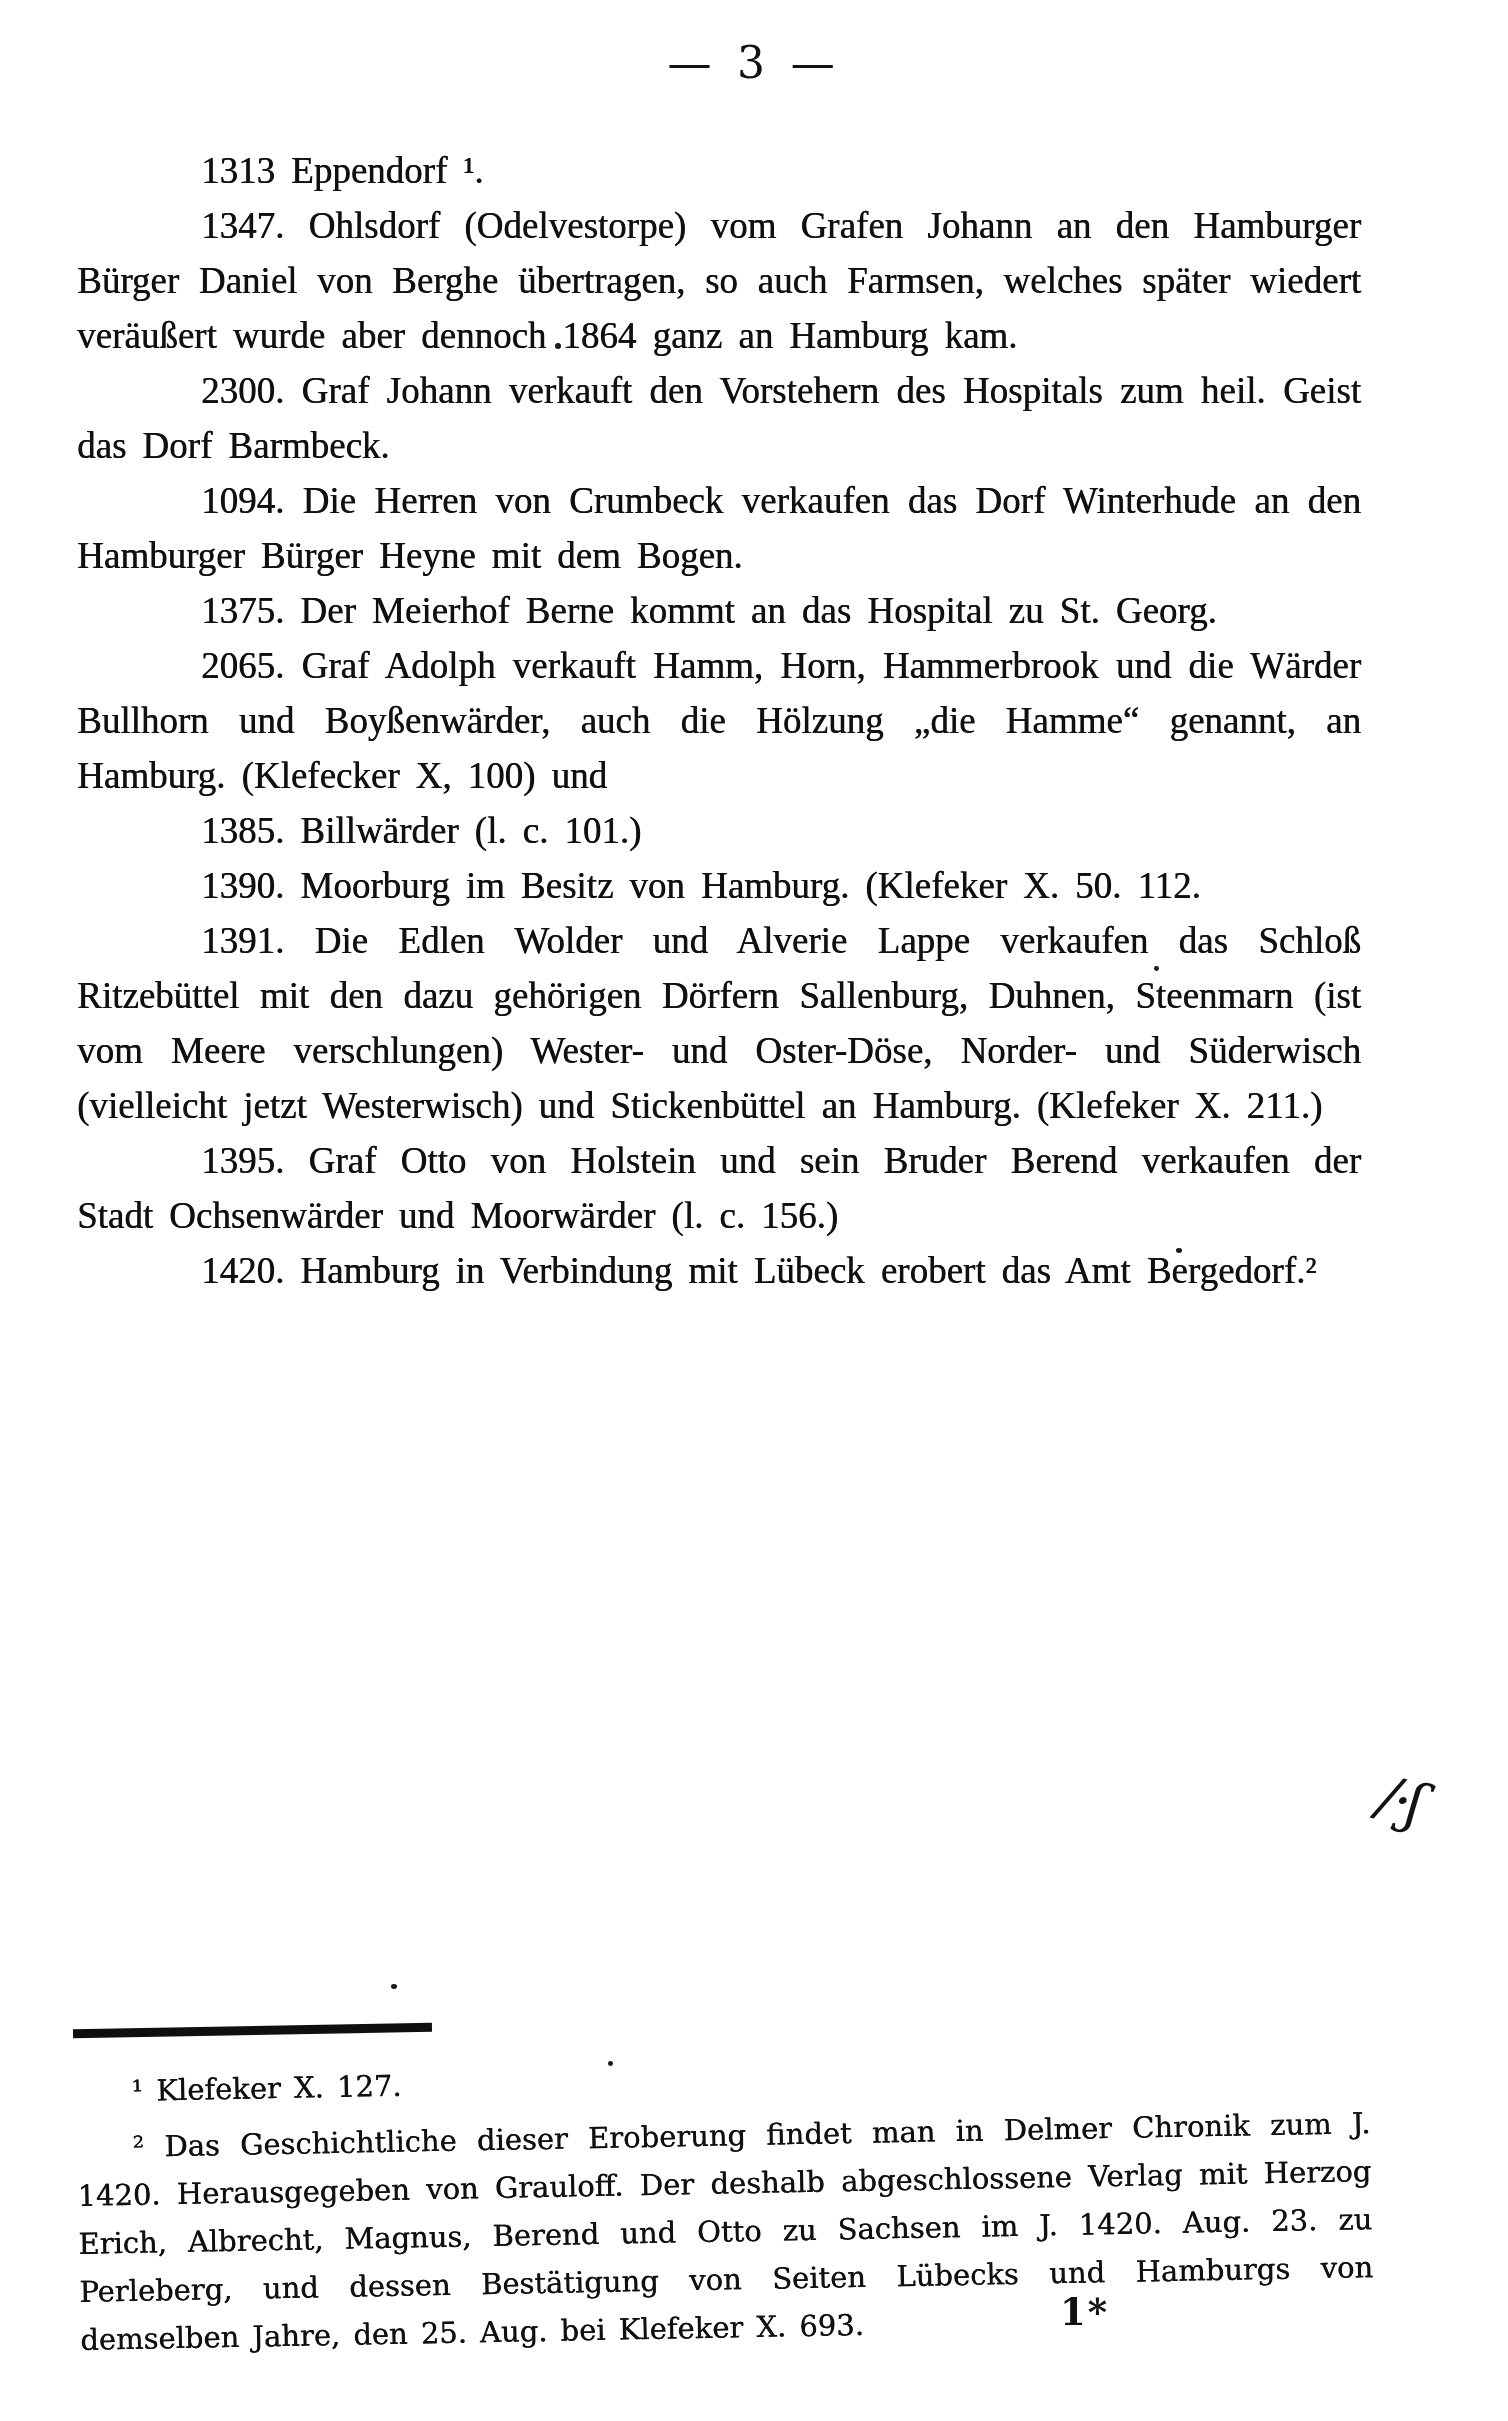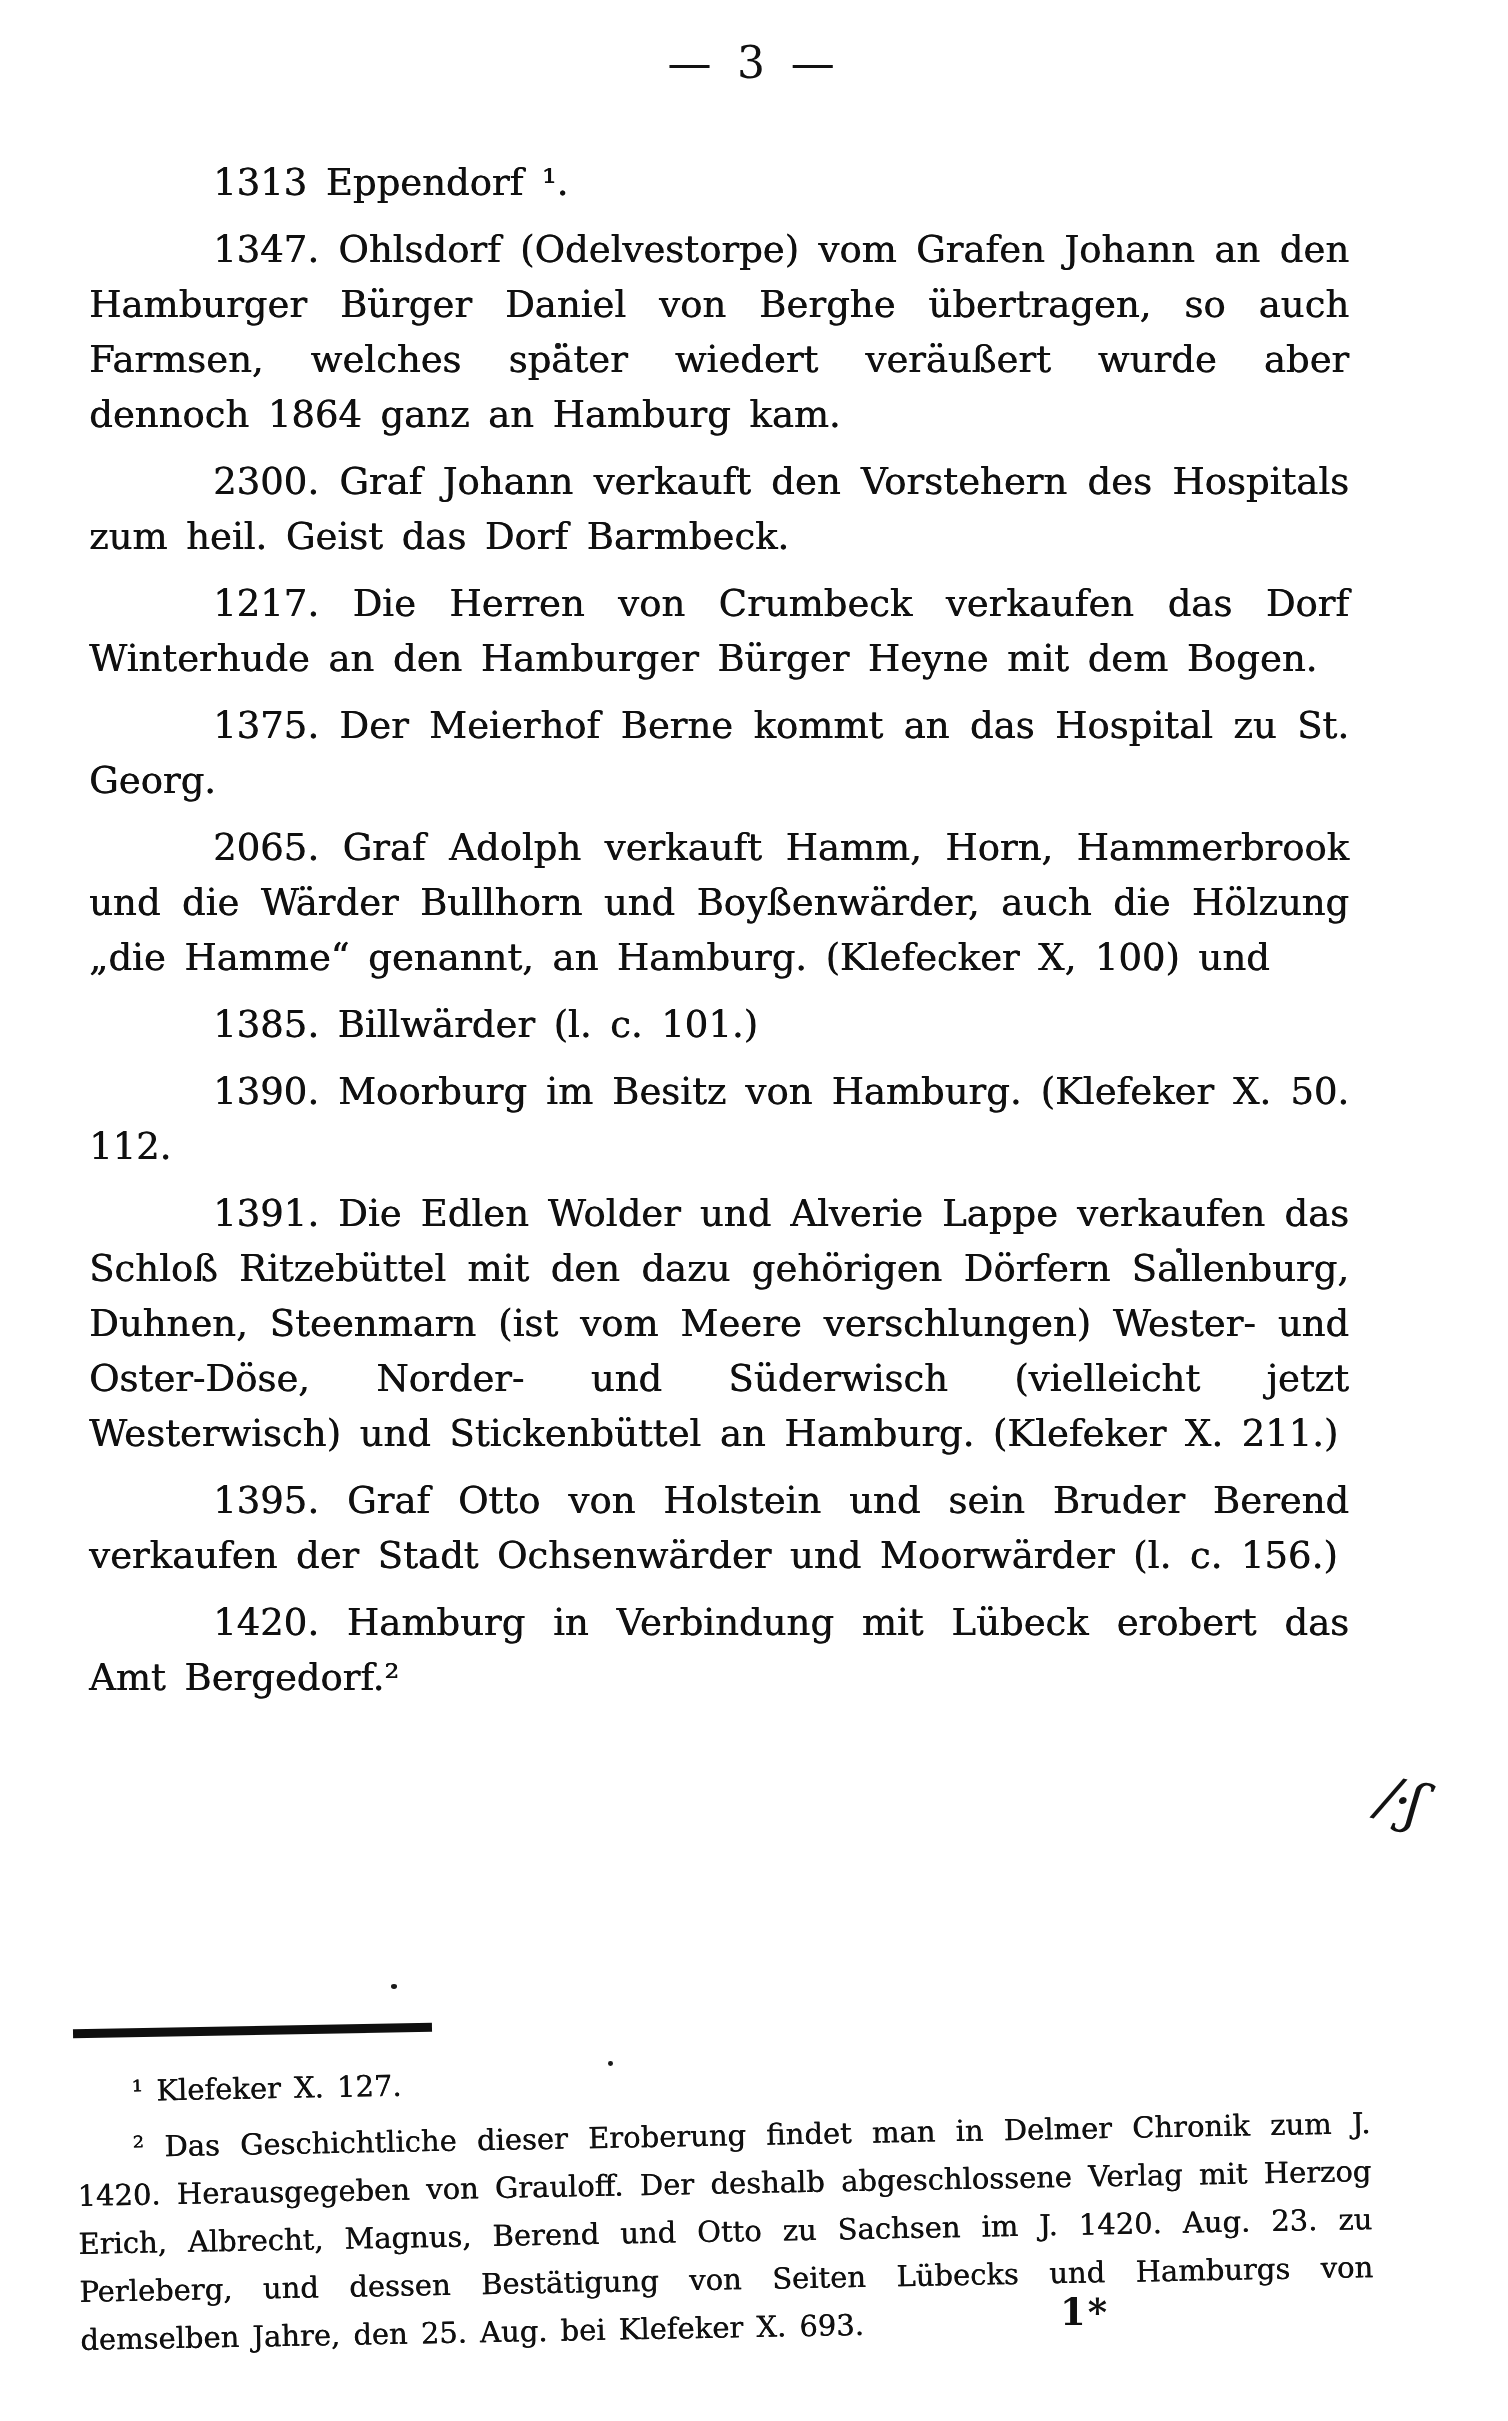--- a/index.html
+++ b/index.html
@@ -29,22 +29,23 @@
     top: 143px;
     left: 77px;
     width: 1284px;
     font-size: 37px;
     line-height: 55px;
     text-align: justify;
     text-shadow: 0.5px 0 0 currentColor; 
     word-spacing: 6.8px;
   }
   .body-text p.entry {
-    margin: 12px;
+    margin: 0;
     text-indent: 124px;
+    font-family: Liberation Serif, serif;
   }
   
   .footnote-rule {
     position: absolute;
     top: 2026px;
     left: 73px;
     width: 359px;
     height: 8.7px;
     background: #0f0f0f;
     transform: rotate(-1deg);
@@ -99,21 +100,21 @@
 <body>
 
 <div class="page">
 
   <div class="page-head">—  3  —</div>
 
   <div class="body-text">
     <p class="entry">1313 Eppendorf ¹.</p>
     <p class="entry">1347.  Ohlsdorf (Odelvestorpe) vom Grafen Johann an den Hamburger Bürger Daniel von Berghe übertragen, so auch Farmsen, welches später wiedert veräußert wurde aber dennoch 1864 ganz an Hamburg kam.</p>
     <p class="entry">2300.  Graf Johann verkauft den Vorstehern des Hospitals zum heil. Geist das Dorf Barmbeck.</p>
-    <p class="entry">1217.  Die Herren von Crumbeck verkaufen das Dorf Winterhude an den Hamburger Bürger Heyne mit dem Bogen.</p>
+    <p class="entry">1094.  Die Herren von Crumbeck verkaufen das Dorf Winterhude an den Hamburger Bürger Heyne mit dem Bogen.</p>
     <p class="entry">1375.  Der Meierhof Berne kommt an das Hospital zu St. Georg.</p>
     <p class="entry">2065.  Graf Adolph verkauft Hamm, Horn, Hammerbrook und die Wärder Bullhorn und Boyßenwärder, auch die Hölzung „die Hamme“ genannt, an Hamburg.  (Klefecker X, 100) und</p>
     <p class="entry">1385.  Billwärder (l. c. 101.)</p>
     <p class="entry">1390.  Moorburg im Besitz von Hamburg.  (Klefeker X. 50. 112.</p>
     <p class="entry">1391.  Die Edlen Wolder und Alverie Lappe verkaufen das Schloß Ritzebüttel mit den dazu gehörigen Dörfern Sallenburg, Duhnen, Steenmarn (ist vom Meere verschlungen) Wester- und Oster-Döse, Norder- und Süderwisch (vielleicht jetzt Westerwisch) und Stickenbüttel an Hamburg.  (Klefeker X. 211.)</p>
     <p class="entry">1395.  Graf Otto von Holstein und sein Bruder Berend verkaufen der Stadt Ochsenwärder und Moorwärder  (l. c. 156.)</p>
     <p class="entry">1420.  Hamburg in Verbindung mit Lübeck erobert das Amt Bergedorf.²</p>
   </div>
 
   <div class="margin-note">∕·ʃ</div>

